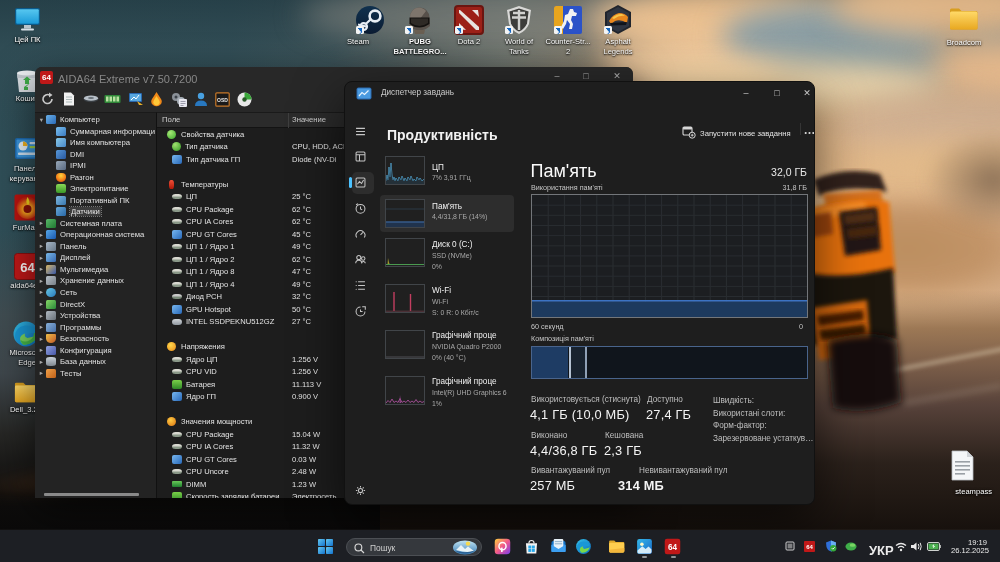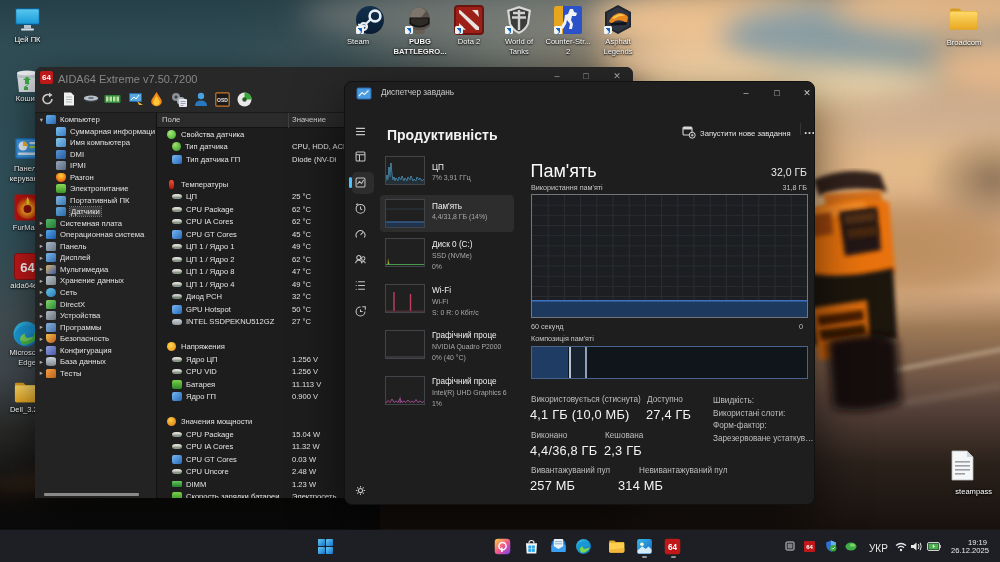--- a/index.html
+++ b/index.html
@@ -834,21 +834,21 @@
     <div class="statlbl" style="left:302px;top:313px;">Доступно</div>
     <div class="statval" style="left:185px;top:325px;">4,1 ГБ (10,0 МБ)</div>
     <div class="statval" style="left:301px;top:325px;">27,4 ГБ</div>
     <div class="statlbl" style="left:186px;top:348.5px;">Виконано</div>
     <div class="statlbl" style="left:260px;top:348.5px;">Кешована</div>
     <div class="statval" style="left:185px;top:360.5px;">4,4/36,8 ГБ</div>
     <div class="statval" style="left:259px;top:360.5px;">2,3 ГБ</div>
     <div class="statlbl" style="left:186px;top:383.5px;">Вивантажуваний пул</div>
     <div class="statlbl" style="left:274px;top:383.5px;padding-left:20px;">Невивантажуваний пул</div>
     <div class="statval" style="left:185px;top:395.5px;">257 МБ</div>
-    <div class="statval" style="left:273px;top:395.5px;">314 МБ</div>
+    <div class="statval" style="left:273px;top:395.5px;font-weight:bold;">314 МБ</div>
     <div class="statlbl" style="left:368px;top:314px;">Швидкість:</div>
     <div class="statlbl" style="left:368px;top:326.5px;">Використані слоти:</div>
     <div class="statlbl" style="left:368px;top:339px;">Форм-фактор:</div>
     <div class="statlbl" style="left:368px;top:351.5px;">Зарезервоване устаткув…</div>
   </div>
 
   <div id="taskbar" class="abs" style="left:0;top:530px;width:1000px;height:32px;background:#1d1f24;">
 
     <svg class="abs" style="left:318px;top:9px;" width="15" height="15" viewBox="0 0 15 15">
       <defs>
@@ -856,20 +856,39 @@
             <stop offset="0" stop-color="#63c8f2"></stop>
             <stop offset="1" stop-color="#1473cc"></stop>
           </linearGradient>
         </defs>
       <rect x="0" y="0" width="7" height="7" rx="0.8" fill="url(#winlg)"></rect>
         <rect x="8" y="0" width="7" height="7" rx="0.8" fill="url(#winlg)"></rect>
       <rect x="0" y="8" width="7" height="7" rx="0.8" fill="url(#winlg)"></rect>
         <rect x="8" y="8" width="7" height="7" rx="0.8" fill="url(#winlg)"></rect>
     </svg>
 
+    <div class="abs" style="left:346px;top:8px;width:136px;height:18px;border-radius:9px;background:#35383d;border:1px solid #4c4f54;">
+      <svg class="abs" style="left:7px;top:3.5px;" width="11" height="11" viewBox="0 0 11 11">
+        <circle cx="4.4" cy="4.4" r="3.4" fill="none" stroke="#d8d8d8" stroke-width="1.15"></circle>
+        <path d="M7 7 L10 10" stroke="#d8d8d8" stroke-width="1.15"></path>
+      </svg>
+      <span class="abs" style="left:23px;top:3.5px;font-size:8.4px;color:#cfcfcf;">Пошук</span>
+      <svg class="abs" style="right:3px;top:1px;" width="26px" height="15px" viewBox="0 0 26 15">
+        <defs>
+            <linearGradient id="wea" x1="0" y1="0" x2="0" y2="1">
+              <stop offset="0" stop-color="#bfe3f2"></stop>
+              <stop offset="1" stop-color="#3b7fb8"></stop>
+            </linearGradient>
+          </defs>
+        <ellipse cx="13" cy="7.5" rx="12" ry="7" fill="url(#wea)"></ellipse>
+        <circle cx="16" cy="3.6" r="2.2" fill="#f7d94c"></circle>
+        <path d="M4 10 L9 5 L13 9 L16 6.5 L22 11 Q15 13.5 4 10 Z" fill="#e8f2f6"></path>
+        <path d="M3 10.5 Q13 14 23 10.5 Q19 13.8 13 13.8 Q7 13.8 3 10.5 Z" fill="#2b5f90"></path>
+      </svg>
+    </div>
 
     <svg class="tbicon" style="left:493.5px;" viewBox="0 0 23 23">
       <defs>
           <linearGradient id="pa" x1="0" y1="0" x2="1" y2="1">
             <stop offset="0" stop-color="#ffd23c"></stop>
             <stop offset="0.5" stop-color="#f25a8a"></stop>
             <stop offset="1" stop-color="#7a3cf0"></stop>
           </linearGradient>
         </defs>
       <rect x="1" y="1" width="21" height="21" rx="4.5" fill="url(#pa)"></rect>
@@ -931,21 +950,21 @@
     <svg class="abs" style="left:825px;top:10px;" width="12" height="12" viewBox="0 0 12 12">
       <path d="M6 0.5 L11 2.5 L10.5 7 Q9.5 10.5 6 11.5 Q2.5 10.5 1.5 7 L1 2.5 Z" fill="#2f6fd8"></path>
       <path d="M6 0.5 L11 2.5 L10.5 7 Q9.5 10.5 6 11.5 Z" fill="#6aaef0"></path>
       <circle cx="8.2" cy="8.2" r="3.2" fill="#35a83a"></circle>
       <path d="M6.8 8.2 L7.8 9.2 L9.7 7.3" stroke="#fff" stroke-width="0.9" fill="none"></path>
     </svg>
     <svg class="abs" style="left:845px;top:12px;" width="12" height="9" viewBox="0 0 12 9">
       <ellipse cx="6" cy="4.5" rx="5.5" ry="4" fill="#3fae49"></ellipse>
       <ellipse cx="7.5" cy="3.2" rx="2.8" ry="1.6" fill="#8ade6a" opacity="0.8"></ellipse>
     </svg>
-    <span class="traytxt" style="left:869px;top:13px;font-size:10px;">УКР</span>
+    <span class="traytxt" style="left:869px;top:13px;font-size:13px;font-weight:bold;">УКР</span>
     <svg class="abs" style="left:895px;top:12px;" width="12" height="10" viewBox="0 0 12 10">
       <path d="M1 3.5 Q6 -0.5 11 3.5" fill="none" stroke="#e8e8e8" stroke-width="1.3"></path>
       <path d="M3 5.7 Q6 3.2 9 5.7" fill="none" stroke="#e8e8e8" stroke-width="1.3"></path>
       <circle cx="6" cy="8" r="1.2" fill="#e8e8e8"></circle>
     </svg>
     <svg class="abs" style="left:910px;top:11px;" width="13" height="11" viewBox="0 0 13 11">
       <path d="M1 4 L3.5 4 L6.5 1.5 L6.5 9.5 L3.5 7 L1 7 Z" fill="#e8e8e8"></path>
       <path d="M8.3 3 Q9.6 5.5 8.3 8 M10.2 1.8 Q12.2 5.5 10.2 9.2" stroke="#e8e8e8" stroke-width="1" fill="none"></path>
     </svg>
     <svg class="abs" style="left:927px;top:10px;" width="14" height="12" viewBox="0 0 14 12">

